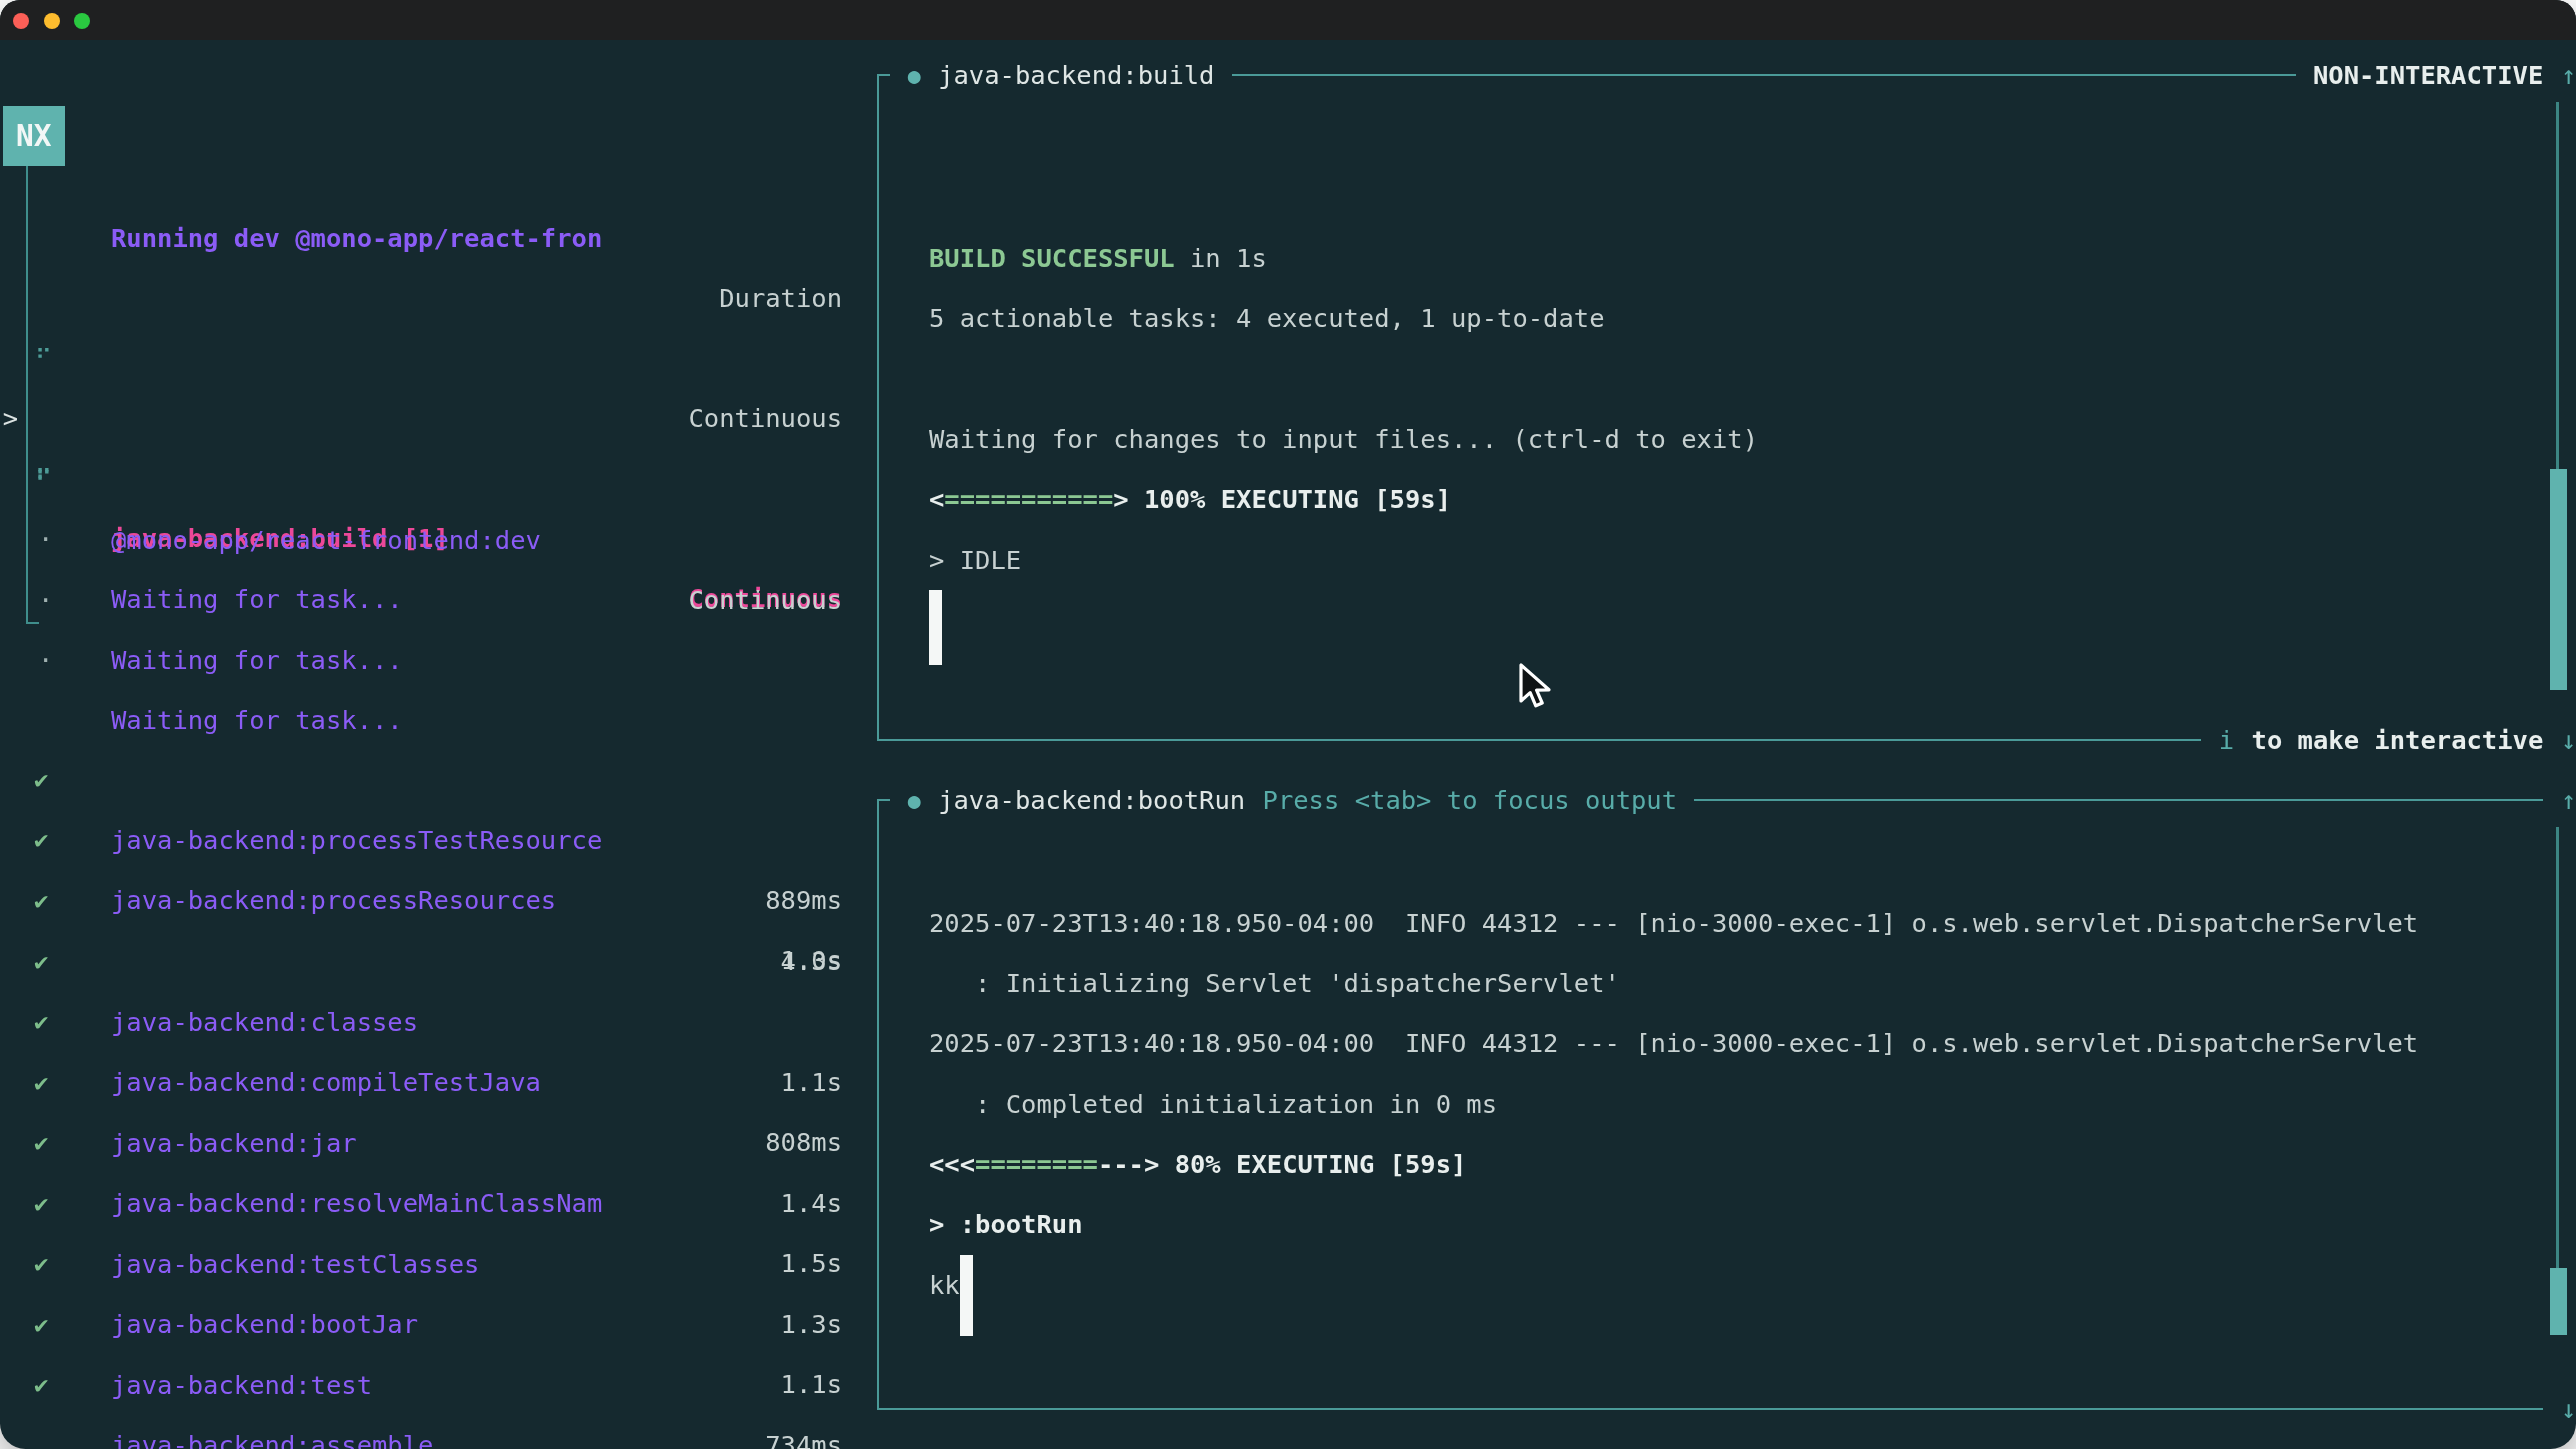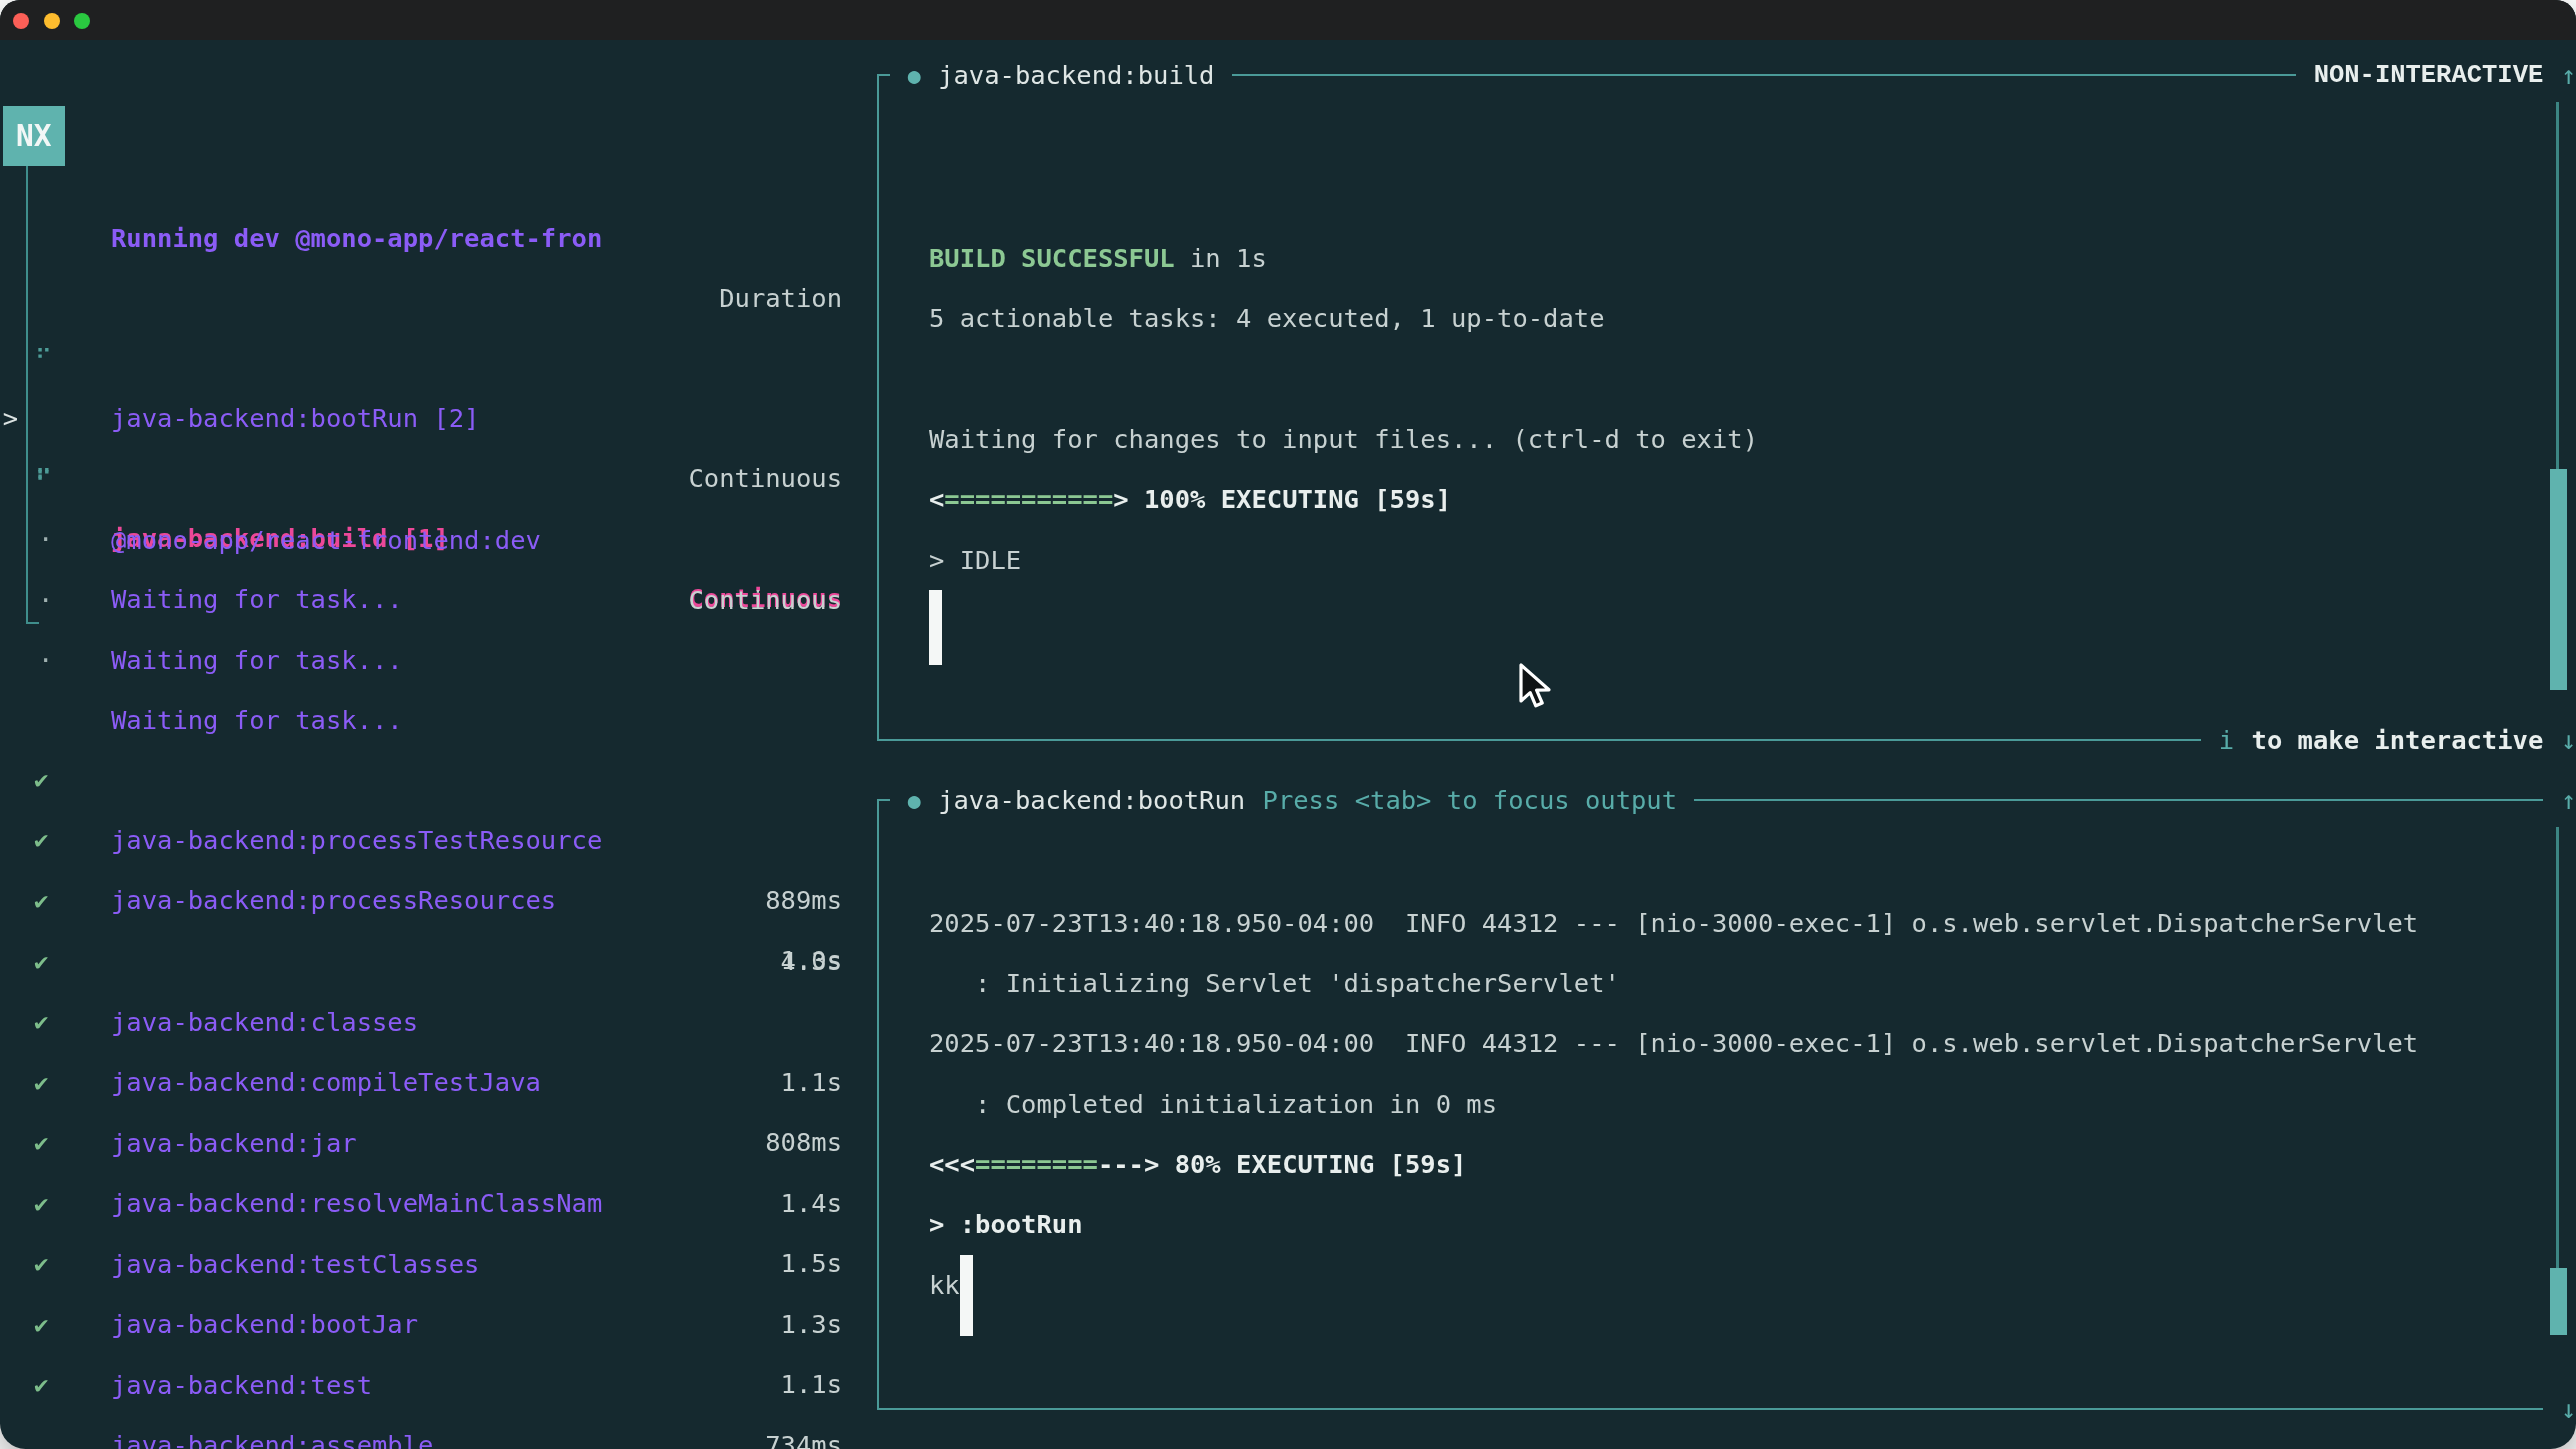--- a/index.html
+++ b/index.html
@@ -36,21 +36,21 @@
   
   .panel{position:absolute;left:877px;width:1699px;}
   .panel .bl{position:absolute;left:0;top:0;bottom:0;width:2px;background:#4a9a98;}
   .hrow{position:absolute;left:0;right:0;display:flex;align-items:center;height:40px;column-gap:17.4px;
         font-size:25.5px;white-space:pre;}
   .hrow .seg{height:2.7px;background:#4a9a98;}
   .hrow .stub{width:13.4px;}
   .hrow .fill{flex:1;}
   .hrow .dot{color:#5fb3ae;font-size:21.5px;}
   .hrow .ptitle{color:#dfe6e5;}
-  .hrow .badge{color:#e8eeed;font-weight:bold;font-family:Liberation Mono, monospace;}
+  .hrow .badge{color:#e8eeed;font-weight:bold;}
   .hrow .arrow{color:#58aca9;}
   .track{position:absolute;right:17.4px;width:2.7px;background:#3c8583;}
   .thumb{position:absolute;right:8.7px;width:17.4px;background:#5fb3ae;}
   .cursor{position:absolute;width:13.4px;background:#f4f7f6;}
   
   #mouse{position:absolute;left:1517px;top:663px;z-index:99;}
 </style>
 </head>
 <body>
 
@@ -67,21 +67,20 @@
     <div id="tree-line"></div>
     <div id="tree-foot"></div>
 
     <div class="srow" style="top:108px">
       <span class="name bold">Running dev @mono-app/react-fron</span>
       <span class="val teal">Duration</span>
     </div>
 
     <div class="srow" style="top:228px">
       <span class="icon">⠋</span>
-      <span class="name">java-backend:bootRun [2]</span>
       <span class="val">Continuous</span>
     </div>
     <div class="srow selected" style="top:288px">
       <span class="sel">&gt;</span>
       <span class="icon">⠋</span>
       <span class="name">java-backend:build [1]</span>
       <span class="val">Continuous</span>
     </div>
     <div class="srow" style="top:350px">
       <span class="icon">⠋</span>

